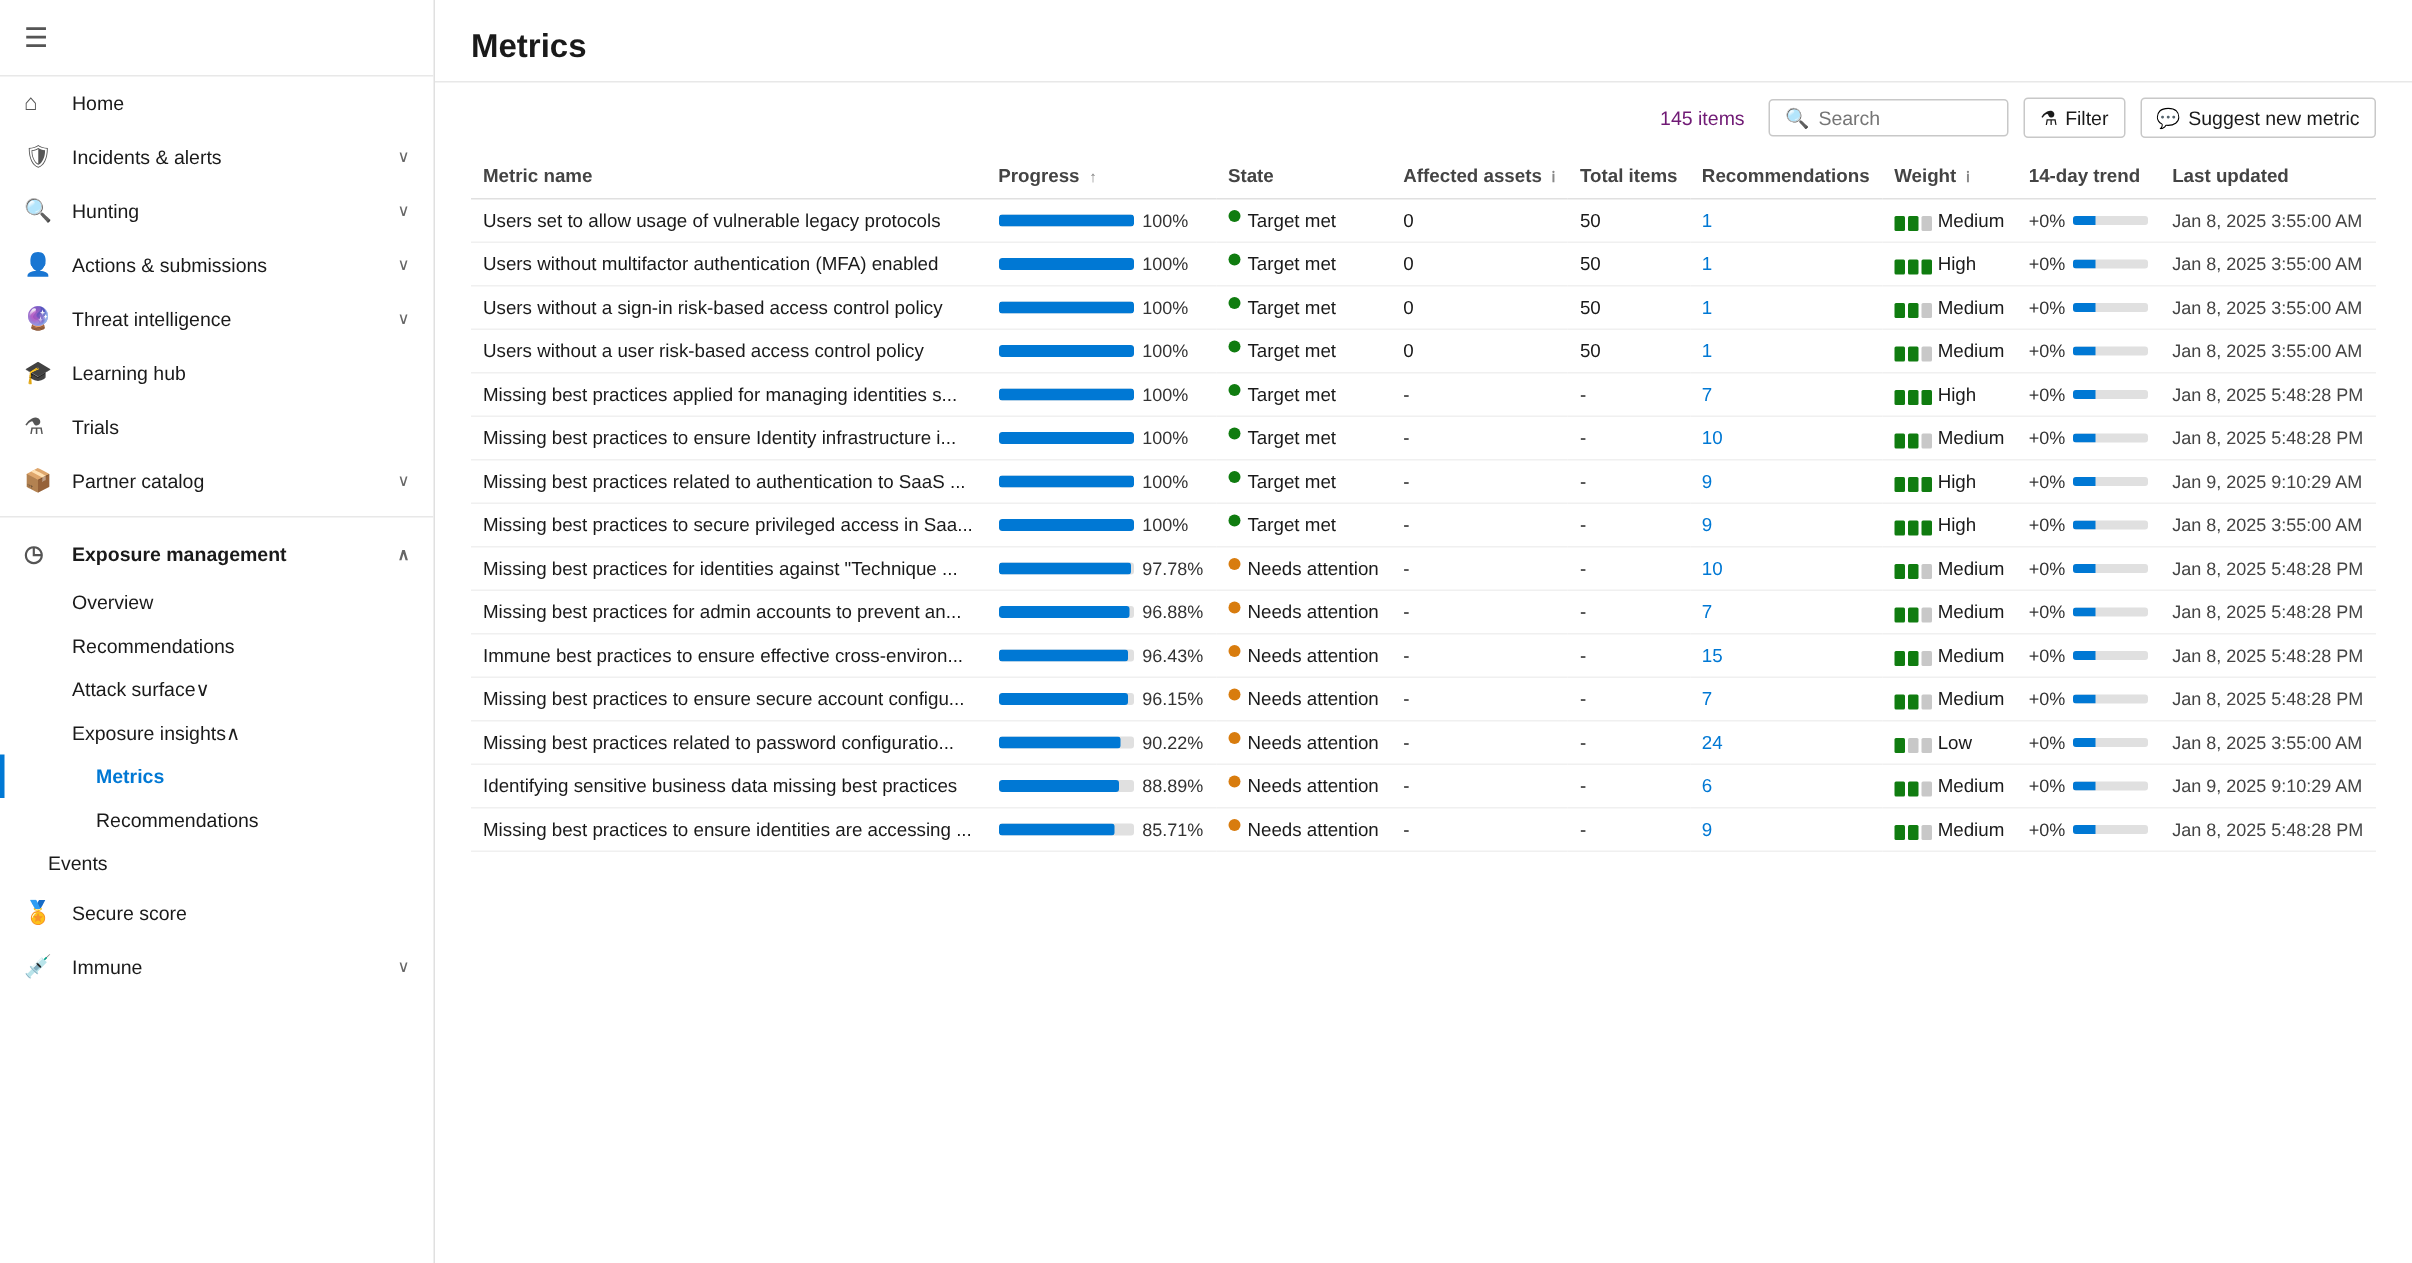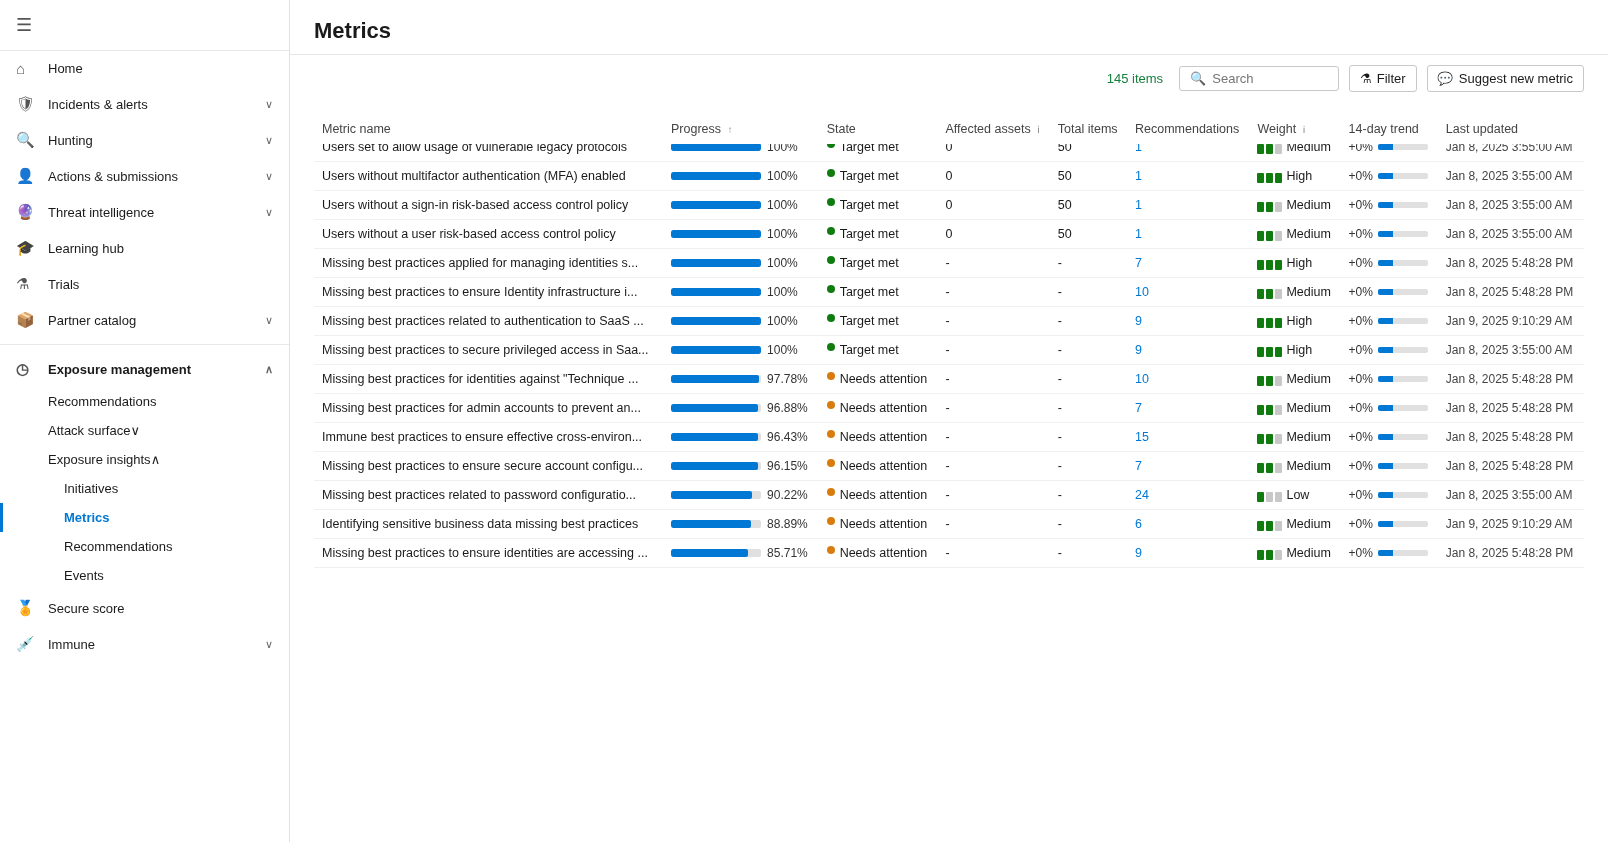--- a/index.html
+++ b/index.html
@@ -65,21 +65,21 @@
     }
     .page-title { font-size: 22px; font-weight: 700; color: #1a1a1a; }
 
     .toolbar {
       display: flex;
       align-items: center;
       padding: 10px 24px;
       gap: 10px;
       justify-content: flex-end;
     }
-    .items-count { color: #15803d; font-size: 13px; margin-right: 6px; }
+    .items-count { color: #701a75; font-size: 13px; margin-right: 6px; }
     .search-box {
       display: flex;
       align-items: center;
       border: 1px solid #c8c8c8;
       border-radius: 3px;
       padding: 4px 10px;
       gap: 6px;
       width: 160px;
       background: #fff;
     }
@@ -112,25 +112,25 @@
     }
     table {
       width: 100%;
       border-collapse: collapse;
       font-size: 12.5px;
     }
     thead th {
       text-align: left;
       padding: 8px 8px;
       color: #444;
-      font-weight: 400;
+      font-weight: 700;
       border-bottom: 1px solid #e0e0e0;
       white-space: nowrap;
       position: sticky;
-      top: 12px;
+      top: 0;
       background: #fff;
       z-index: 1;
     }
     thead th .sort-icon { font-size: 10px; color: #888; margin-left: 3px; }
     thead th .info-icon { font-size: 10px; color: #888; margin-left: 3px; }
     tbody tr { border-bottom: 1px solid #f0f0f0; }
     td { padding: 7px 8px; vertical-align: middle; color: #1a1a1a; }
 
     .progress-bar-container {
       display: flex;
@@ -255,41 +255,41 @@
 
   <div class="nav-divider"></div>
 
   <div class="nav-item nav-section-bold">
     <span class="icon">◷</span>
     <span>Exposure management</span>
     <span class="chevron">∧</span>
   </div>
 
   <div class="sub-item">
+    <span>Overview</span>
+  </div>
+  <div class="sub-item">
     <span>Recommendations</span>
   </div>
   <div class="sub-item">
     <span>Attack surface</span>
     <span class="chevron">∨</span>
   </div>
   <div class="sub-item">
     <span>Exposure insights</span>
     <span class="chevron">∧</span>
   </div>
 
-  <div class="sub-item" style="padding-left: 64px;">
-    <span>Initiatives</span>
-  </div>
   <div class="sub-item active-sub" style="padding-left: 61px;">
     <span>Metrics</span>
   </div>
   <div class="sub-item" style="padding-left: 64px;">
     <span>Recommendations</span>
   </div>
-  <div class="sub-item" style="padding-left: 64px;">
+  <div class="sub-item" style="padding-left: 32px;">
     <span>Events</span>
   </div>
 
   <div class="nav-item">
     <span class="icon">🏅</span>
     <span>Secure score</span>
   </div>
   <div class="nav-item">
     <span class="icon">💉</span>
     <span>Immune</span>

